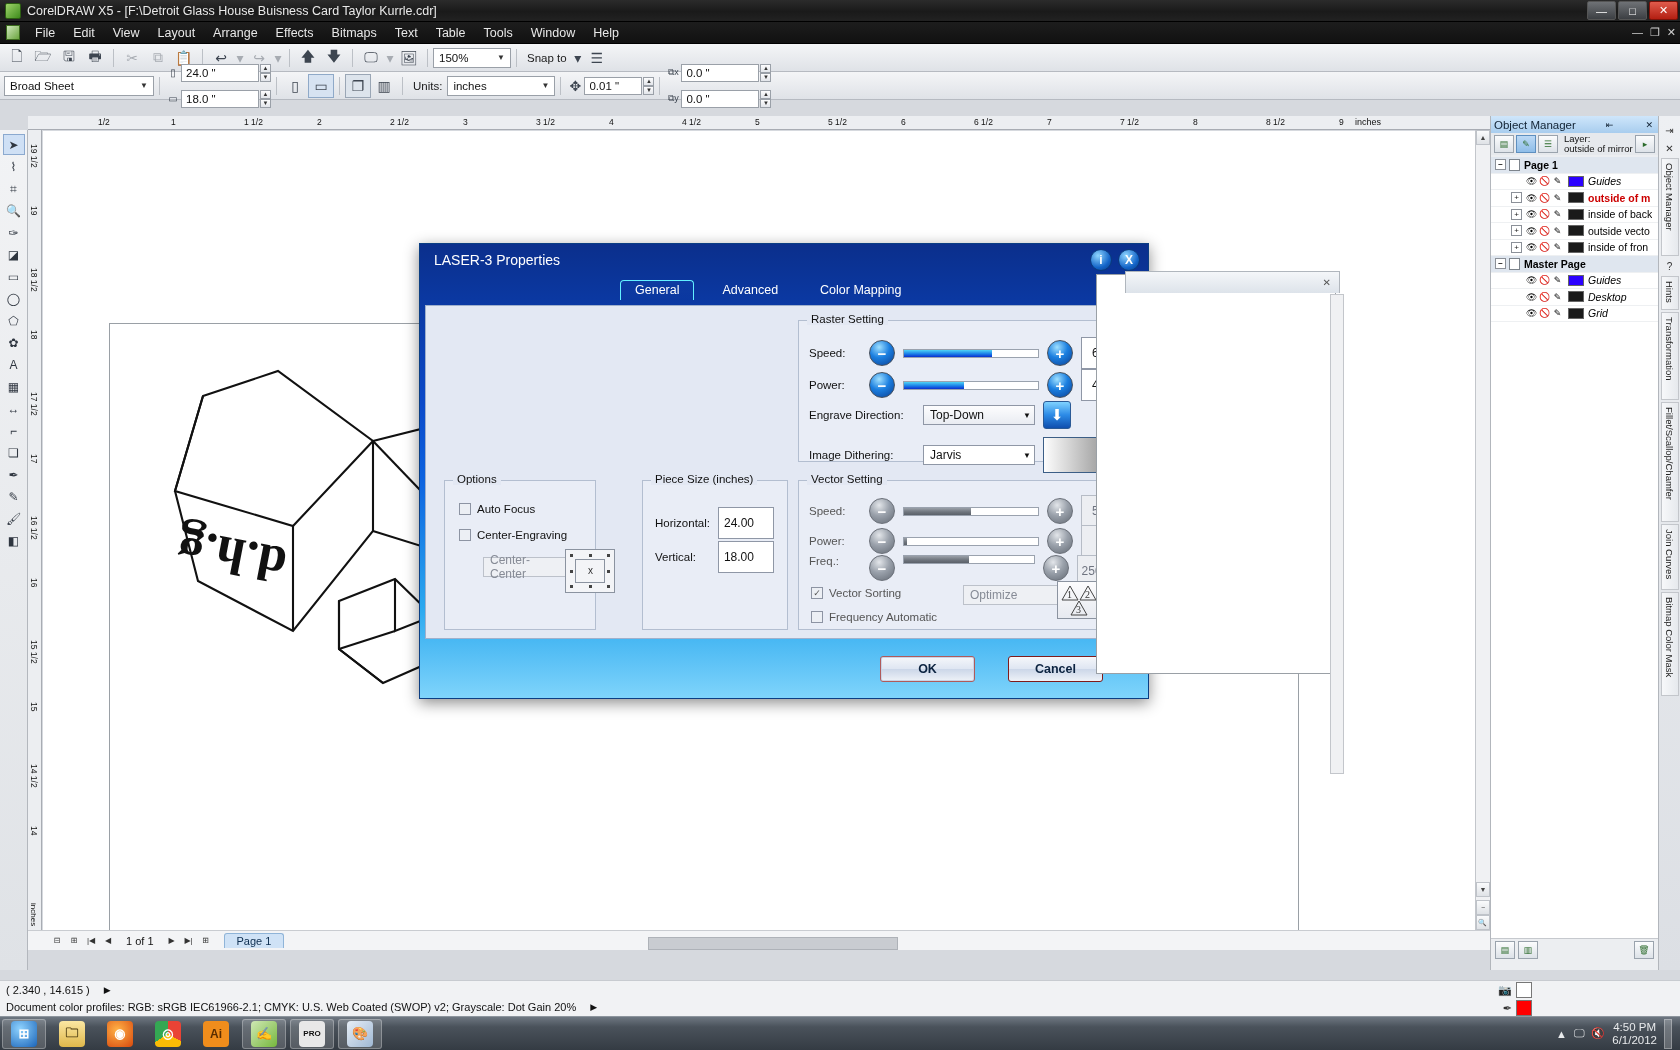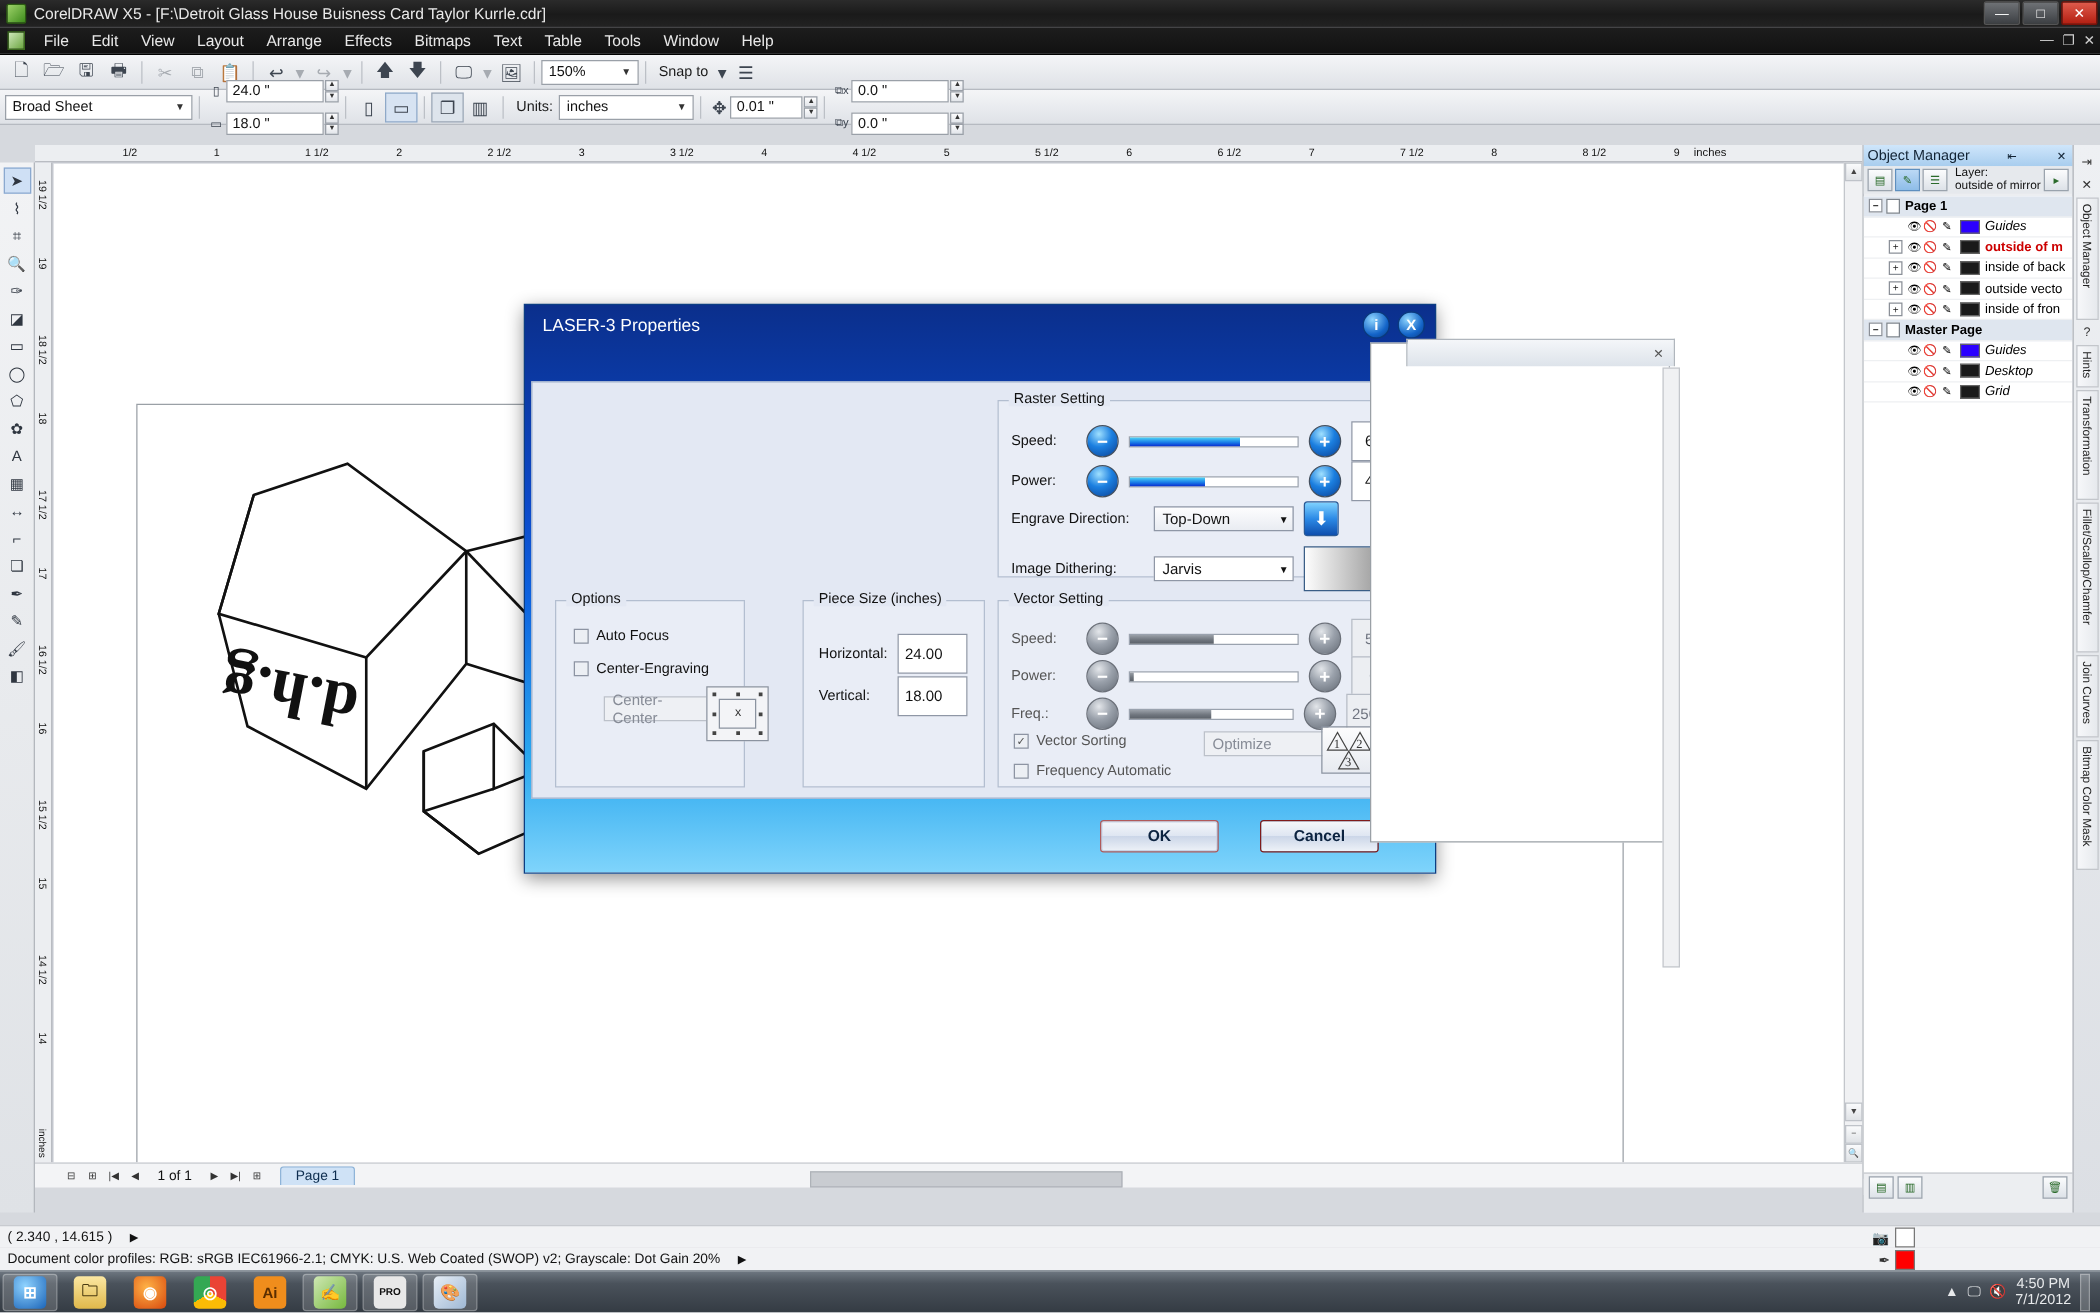--- a/index.html
+++ b/index.html
@@ -691,20 +691,25 @@
 <div id="dialog">
 
   <div id="dlg-title">
     <span>LASER-3 Properties</span>
     <span class="sp">
       <span class="rndbtn">i</span>
       <span class="rndbtn">X</span>
     </span>
   </div>
 
+  <div id="dlg-tabs">
+    <div class="dtab active">General</div>
+    <div class="dtab">Advanced</div>
+    <div class="dtab">Color Mapping</div>
+  </div>
 
   <div id="dlg-body">
 
 
     <div class="grp" style="left:18px;top:174px;width:152px;height:150px">
       <div class="gtitle">Options</div>
       <div style="position:absolute;left:14px;top:22px;display:flex;align-items:center;gap:6px">
         <span class="chk"></span>
         <span class="flabel">Auto Focus</span>
       </div>
@@ -805,21 +810,21 @@
         <span class="flabel" style="width:52px;color:#555">Power:</span>
         <span class="circbtn dis">−</span>
         <span class="slider dis" style="flex:1">
           <span class="fill" id="vs-power-fill" style="width: 2%;"></span>
         </span>
         <span class="circbtn dis">+</span>
         <span class="inputbox dis" style="width:36px;justify-content:center">0</span>
         <span class="pct">%</span>
       </div>
 
-      <div style="position:absolute;left:10px;top:74px;display:flex;align-items:center;width:326px;gap:8px">
+      <div style="position:absolute;left:10px;top:74px;display:flex;width:326px;gap:8px">
         <span class="flabel" style="width:52px;color:#555">Freq.:</span>
         <span class="circbtn dis">−</span>
         <span class="slider dis" style="flex:1">
           <span class="fill" id="vs-freq-fill" style="width: 50%;"></span>
         </span>
         <span class="circbtn dis">+</span>
         <span class="inputbox dis" style="width:36px;justify-content:center">2500</span>
         <span class="pct">Hz</span>
       </div>
 
@@ -882,17 +887,17 @@
   </div>
   <div class="tkitem run">
     <div class="ico" style="background:linear-gradient(135deg,#e7eef6,#9fb8d4)">🎨</div>
   </div>
   <div id="tray">
     <span>▲</span>
     <span>🖵</span>
     <span>🔇</span>
     <div id="clock">
       <div>4:50 PM</div>
-      <div>7/1/2012</div>
+      <div>6/1/2012</div>
     </div>
     <div style="width:8px;height:30px;background:rgba(255,255,255,.22);border:1px solid rgba(255,255,255,.3)"></div>
   </div>
 </div>
 
 </body></html>

